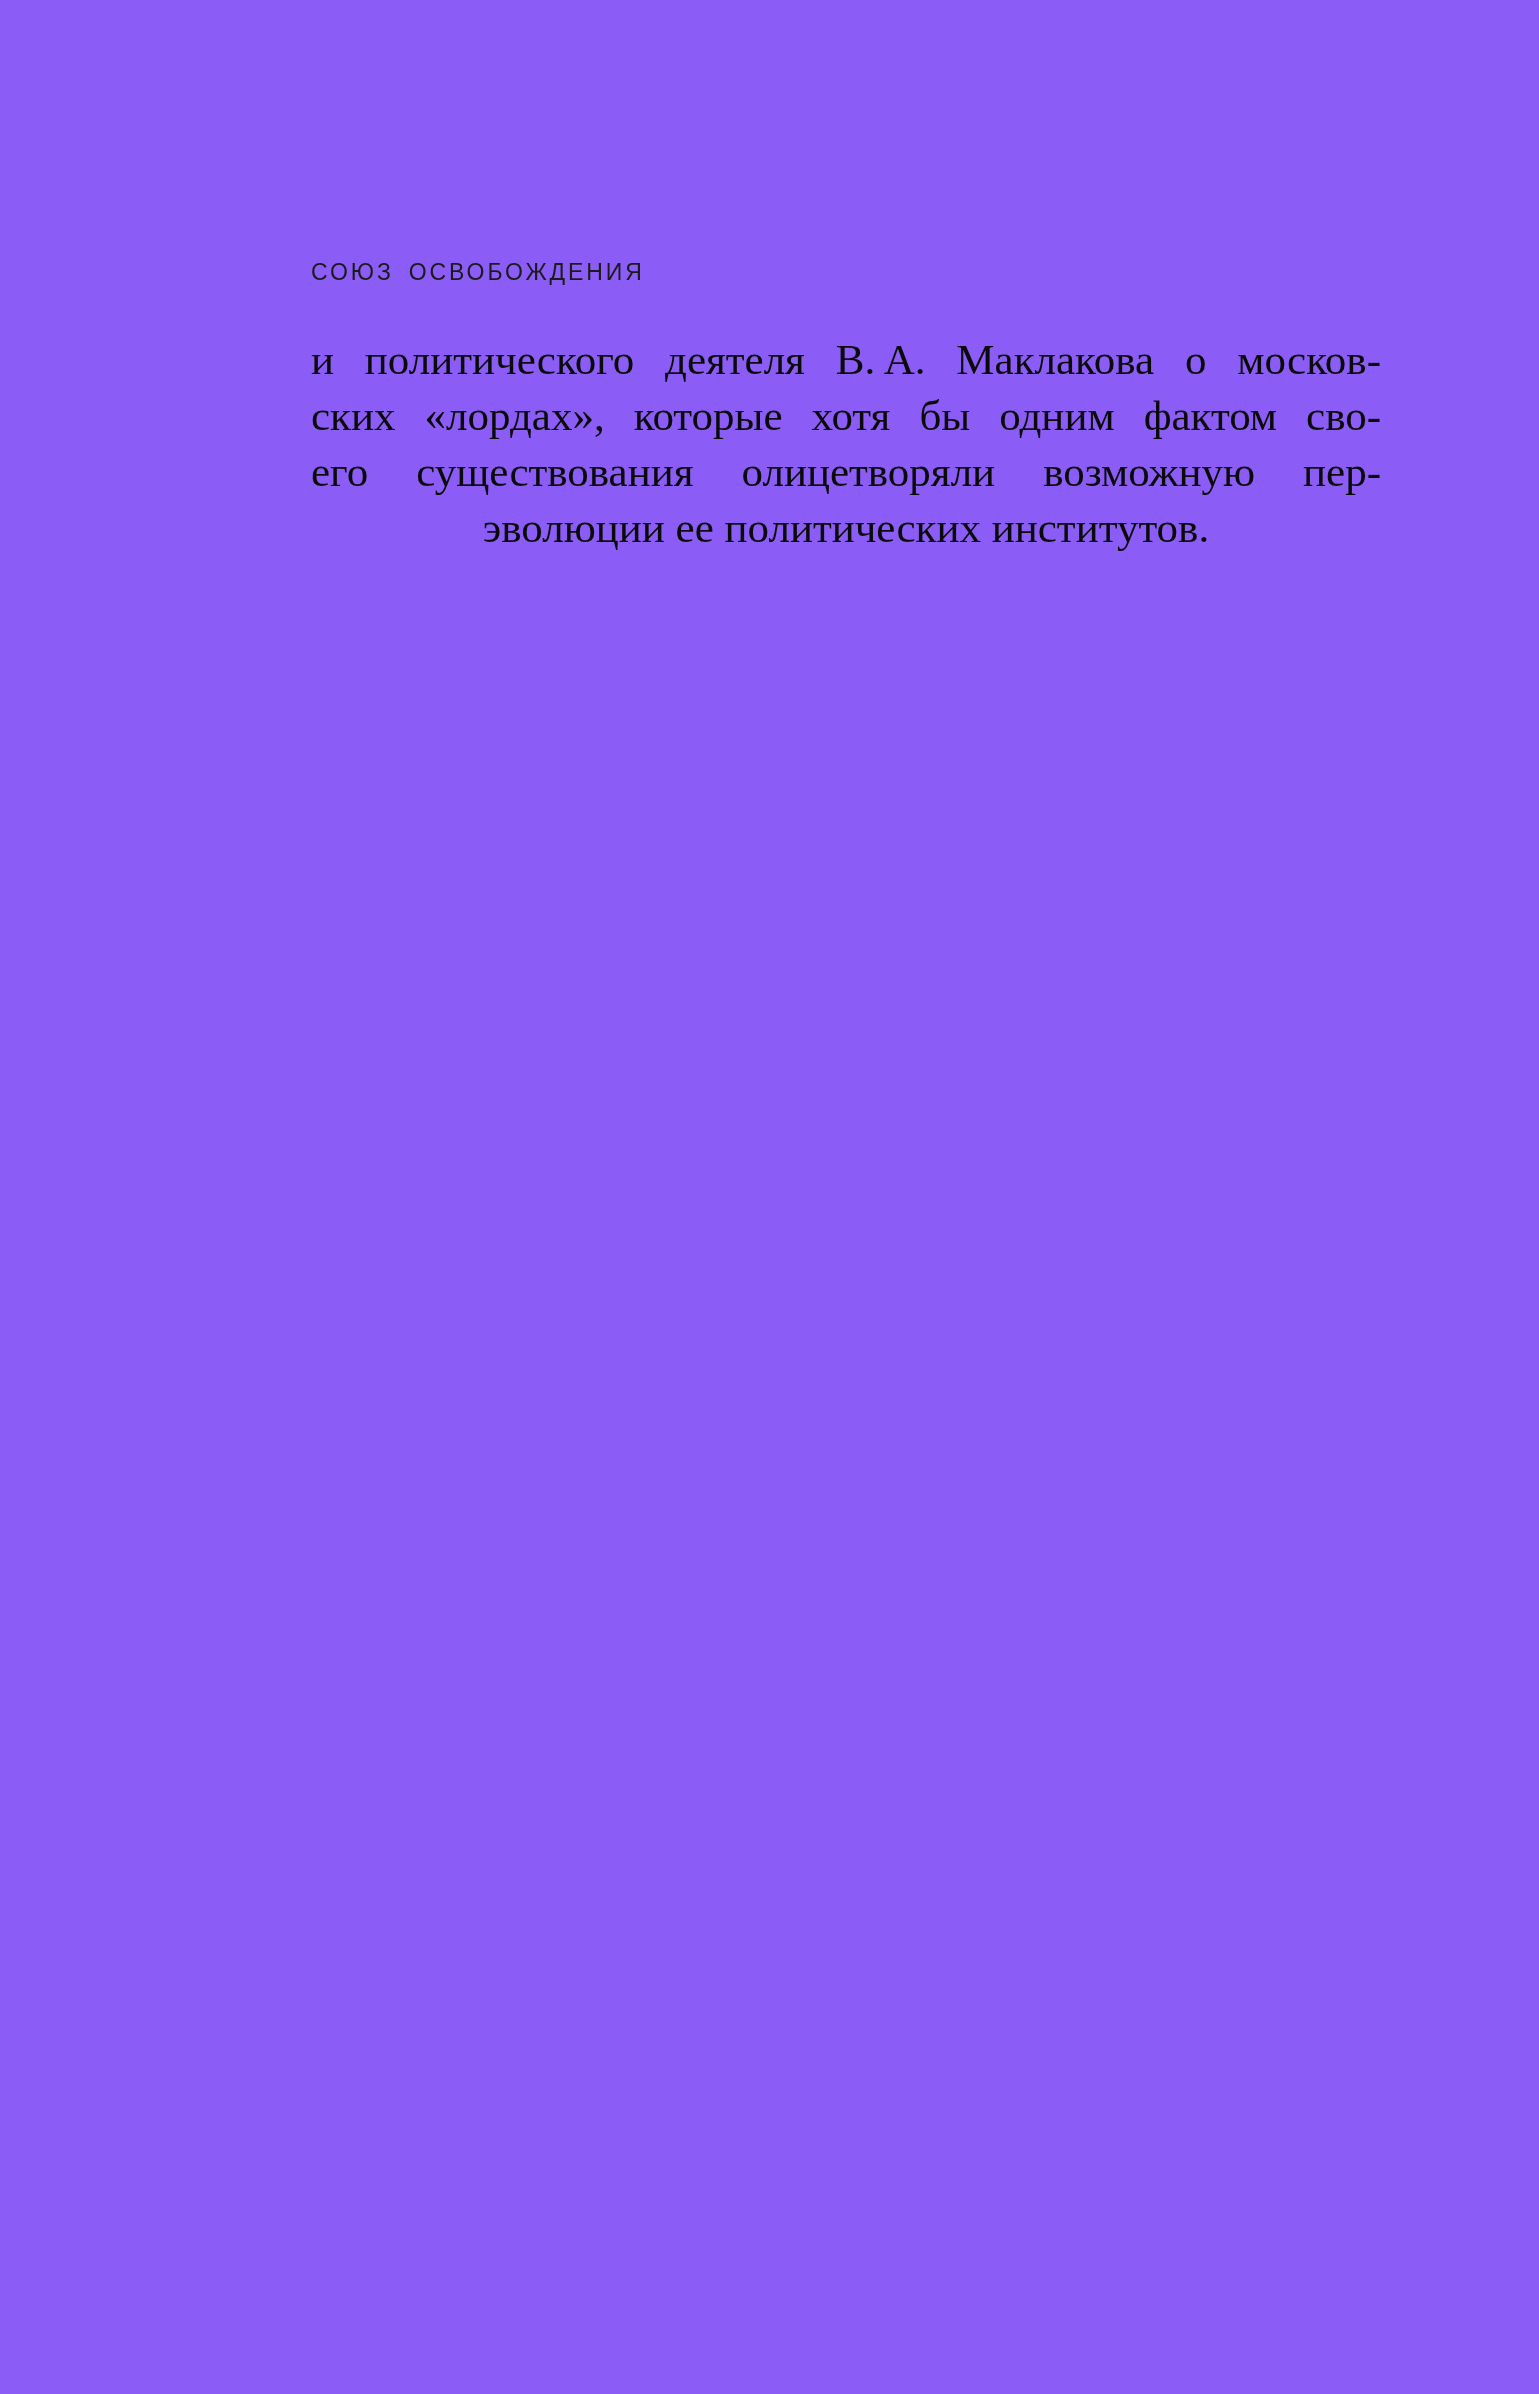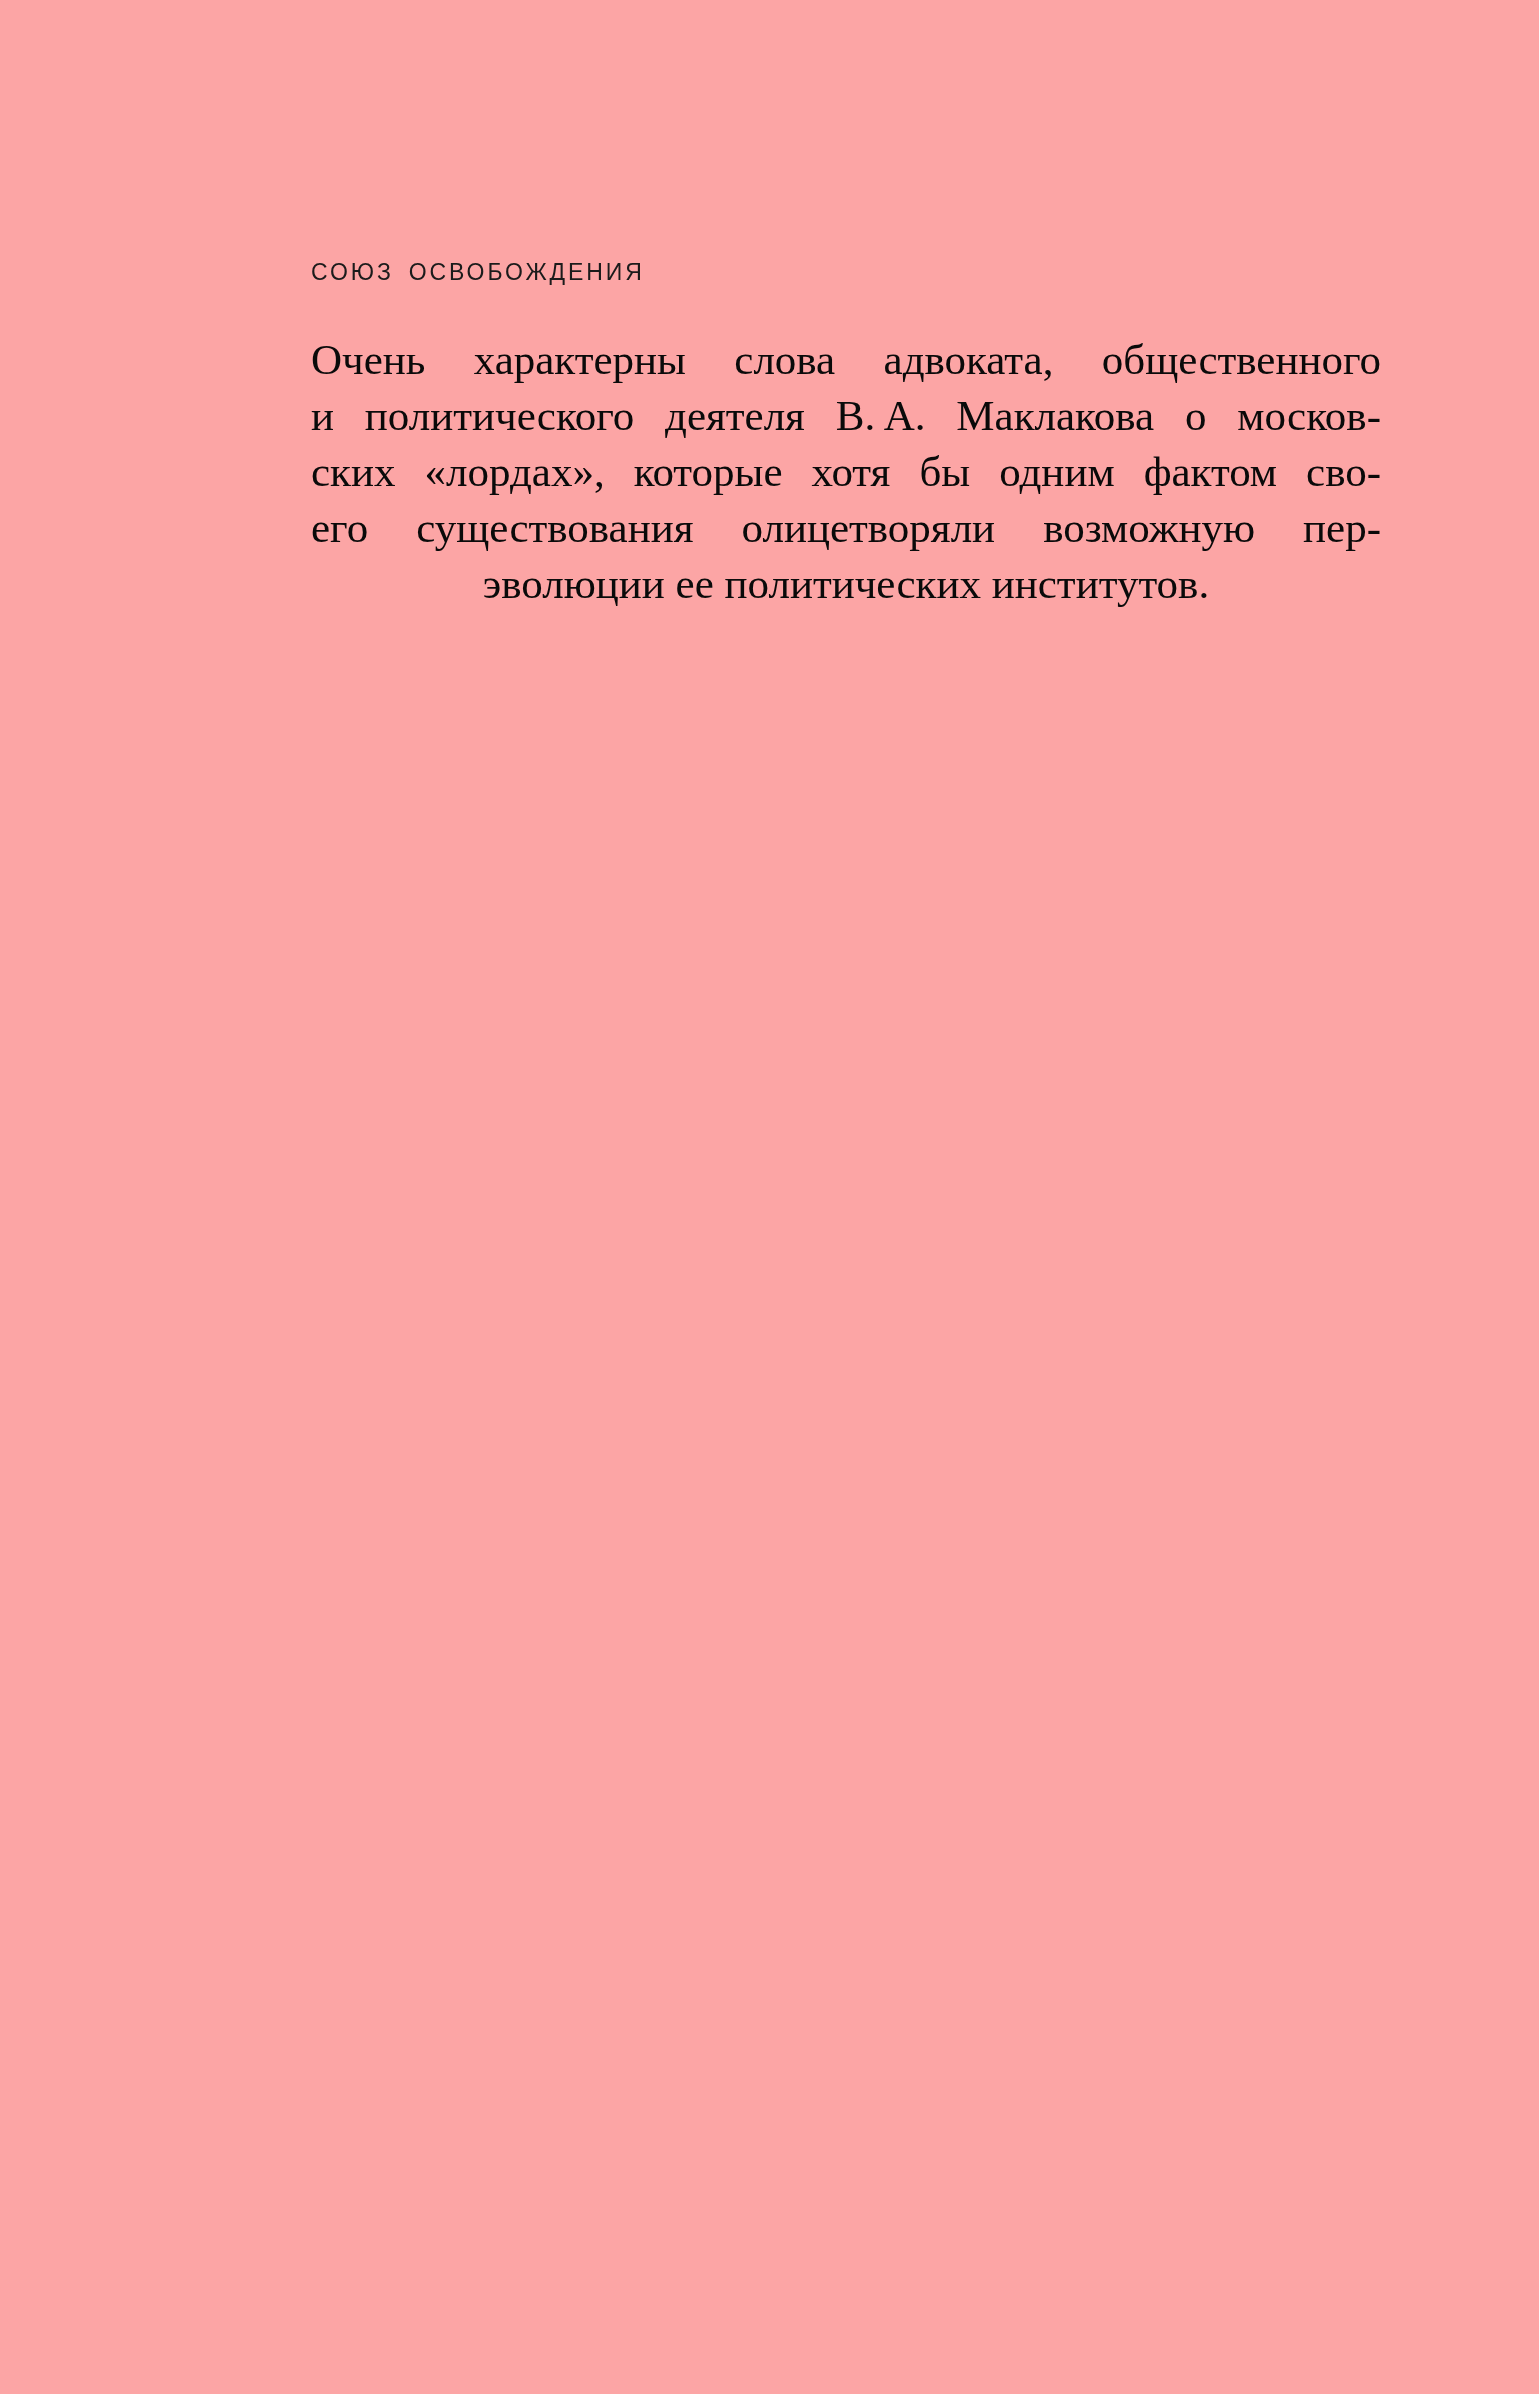--- a/index.html
+++ b/index.html
@@ -4,21 +4,21 @@
 <style>
   html, body {
     margin: 0;
     padding: 0;
     background: #ffffff;
   }
   .page {
     position: relative;
     width: 1539px;
     height: 2394px;
-    background: #fca5a5;
+    background: #8b5cf6;
     overflow: hidden;
     font-family: "Liberation Serif", serif;
     color: #000000;
   }
   .running-header {
     position: absolute;
     left: 311px;
     top: 259px;
     font-family: "Liberation Sans", sans-serif;
     font-size: 23px;
@@ -50,21 +50,20 @@
   }
 </style>
 </head>
 <body>
 
 <div class="page">
 
   <div class="running-header">СОЮЗ ОСВОБОЖДЕНИЯ</div>
 
   <div class="paragraph">
-    <div class="para-line just">Очень характерны слова адвоката, общественного</div>
     <div class="para-line just">и политического деятеля В. А. Маклакова о москов-</div>
     <div class="para-line just">ских «лордах», которые хотя бы одним фактом сво-</div>
     <div class="para-line just">его существования олицетворяли возможную пер-</div>
     <div class="para-line last">эволюции ее политических институтов.</div>
   </div>
 
 </div>
 
 
 </body></html>

